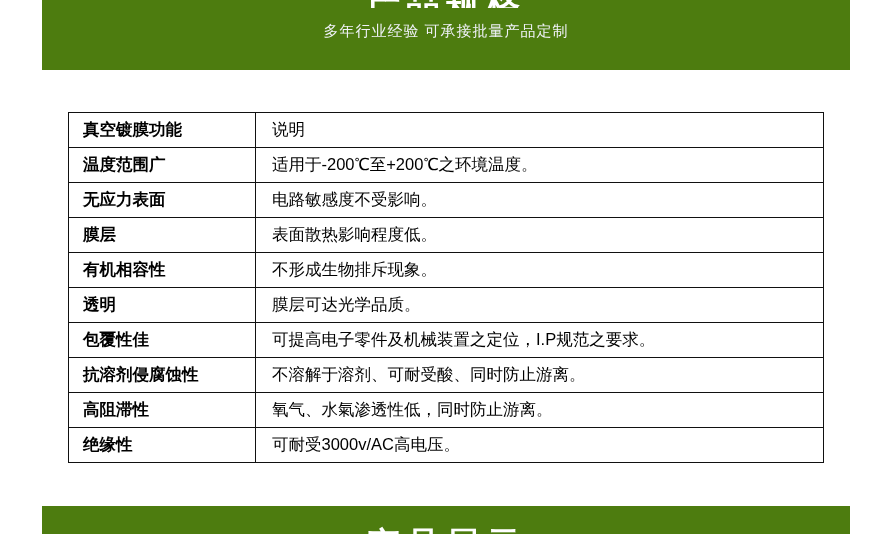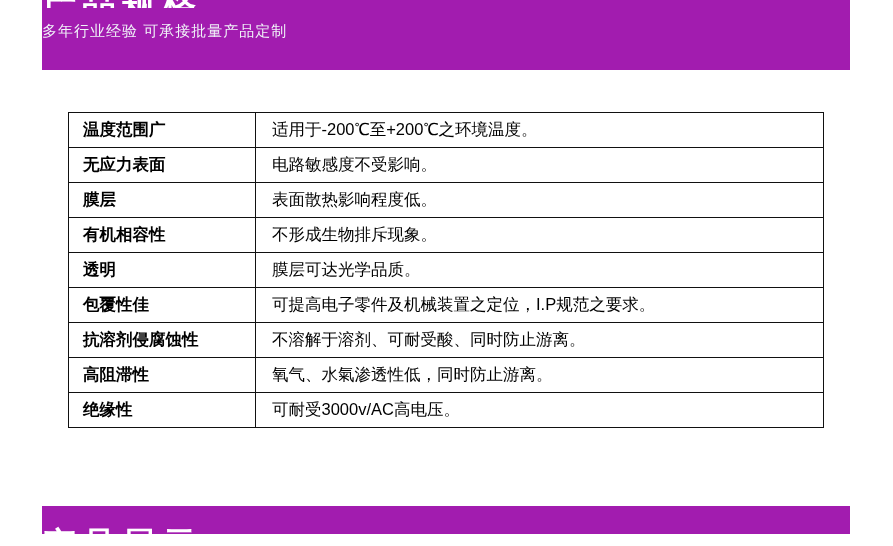--- a/index.html
+++ b/index.html
@@ -11,23 +11,23 @@
     height: 546px;
     background: #ffffff;
     font-family: "Liberation Sans", sans-serif;
     overflow: hidden;
     position: relative;
   }
   .banner {
     position: absolute;
     left: 42px;
     width: 808px;
-    background: #a21caf;
+    background: #4d7c0f;
     color: #ffffff;
-    text-align: left;
+    text-align: center;
     box-sizing: border-box;
   }
   .banner-top {
     top: 0;
     height: 70px;
   }
   .banner-top .big-title {
     font-size: 34px;
     font-weight: bold;
     letter-spacing: 6px;
@@ -94,20 +94,24 @@
 <body>
 
 <div class="banner banner-top">
   <div class="big-title">产品规格</div>
   <div class="subtitle">多年行业经验 可承接批量产品定制</div>
 </div>
 
 <div class="table-wrap">
   <table class="spec">
     <tbody>
+      <tr class="header">
+        <td class="col-a">真空镀膜功能</td>
+        <td class="col-b">说明</td>
+      </tr>
       <tr>
         <td class="col-a">温度范围广</td>
         <td class="col-b">适用于-200℃至+200℃之环境温度。</td>
       </tr>
       <tr>
         <td class="col-a">无应力表面</td>
         <td class="col-b">电路敏感度不受影响。</td>
       </tr>
       <tr>
         <td class="col-a">膜层</td>

